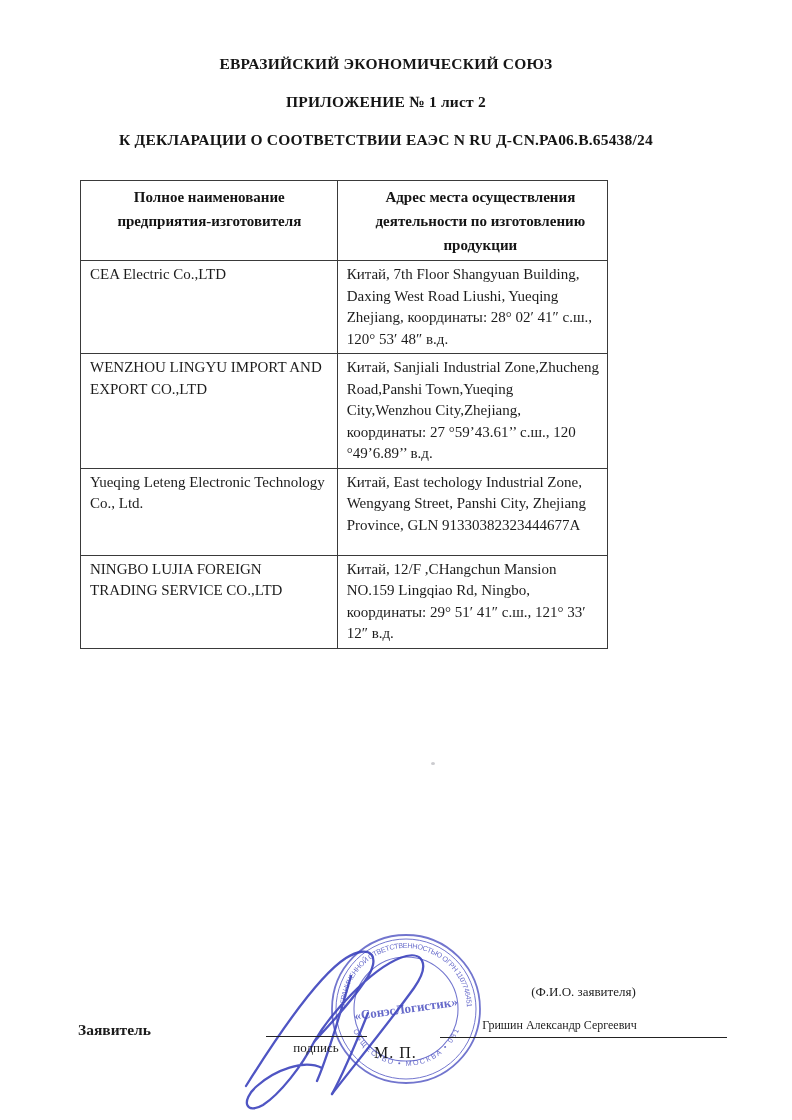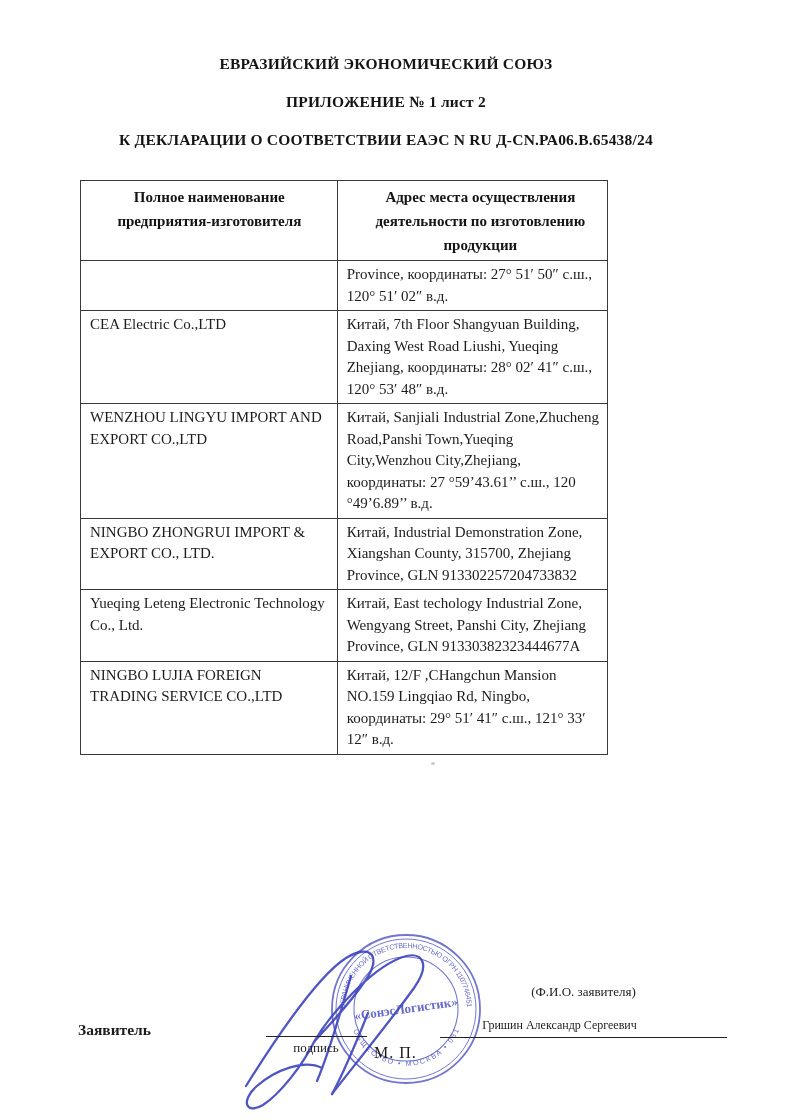--- a/index.html
+++ b/index.html
@@ -56,34 +56,26 @@
 
   <table id="mtable">
     <thead>
       <tr>
         <th style="width:50%;">Полное наименование предприятия-изготовителя</th>
         <th style="width:50%;padding-left:24px;">Адрес места осуществления деятельности по изготовлению продукции</th>
       </tr>
     </thead>
     <tbody>
       <tr>
-        <td class="namecell"></td>
-        <td>Province, координаты: 27° 51′ 50″ с.ш., 120° 51′ 02″ в.д.</td>
-      </tr>
-      <tr>
         <td class="namecell">CEA Electric Co.,LTD</td>
         <td>Китай, 7th Floor Shangyuan Building, Daxing West Road Liushi, Yueqing Zhejiang, координаты:  28° 02′ 41″ с.ш., 120° 53′ 48″ в.д.</td>
       </tr>
       <tr>
         <td class="namecell">WENZHOU LINGYU IMPORT  AND EXPORT CO.,LTD</td>
         <td>Китай, Sanjiali Industrial Zone,Zhucheng Road,Panshi Town,Yueqing City,Wenzhou City,Zhejiang,  координаты: 27 °59’43.61’’ с.ш., 120 °49’6.89’’ в.д.</td>
-      </tr>
-      <tr>
-        <td class="namecell">NINGBO ZHONGRUI IMPORT &amp; EXPORT CO., LTD.</td>
-        <td>Китай, Industrial Demonstration Zone, Xiangshan County,  315700,  Zhejiang Province, GLN 913302257204733832</td>
       </tr>
       <tr>
         <td class="namecell">Yueqing Leteng Electronic Technology Co., Ltd.</td>
         <td>Китай, East techology Industrial Zone, Wengyang Street, Panshi City, Zhejiang Province, GLN 91330382323444677A</td>
       </tr>
       <tr>
         <td class="namecell">NINGBO LUJIA  FOREIGN TRADING SERVICE CO.,LTD</td>
         <td>Китай, 12/F ,CHangchun Mansion NO.159 Lingqiao Rd, Ningbo, координаты: 29° 51′ 41″ с.ш., 121° 33′ 12″ в.д.</td>
       </tr>
     </tbody>

